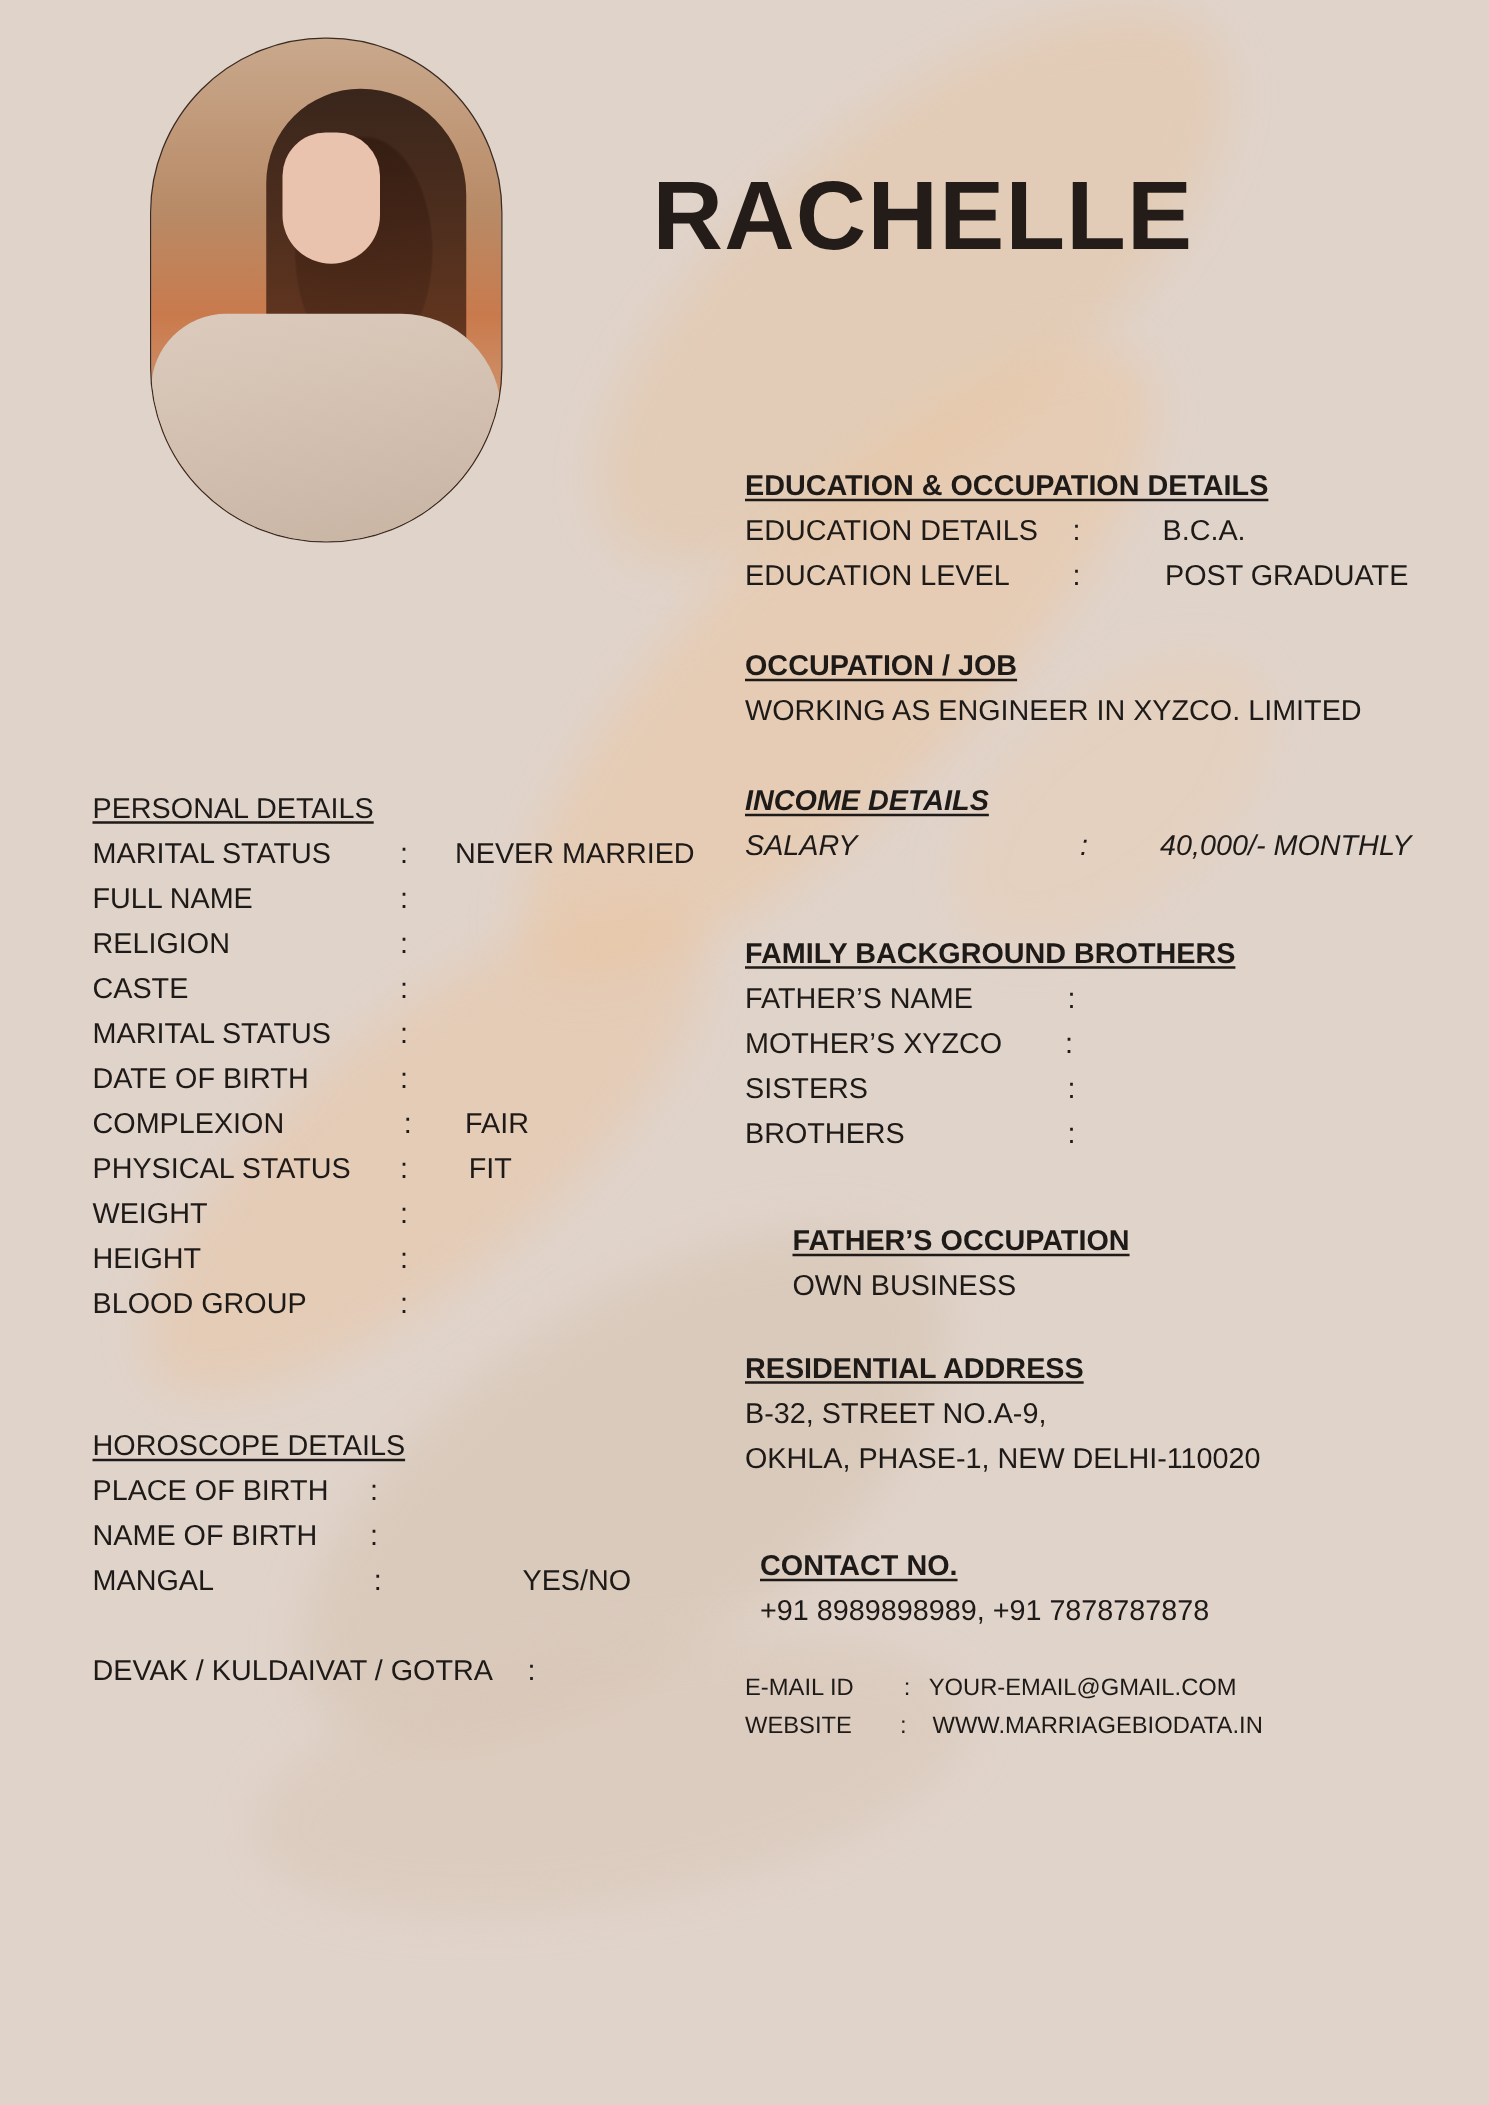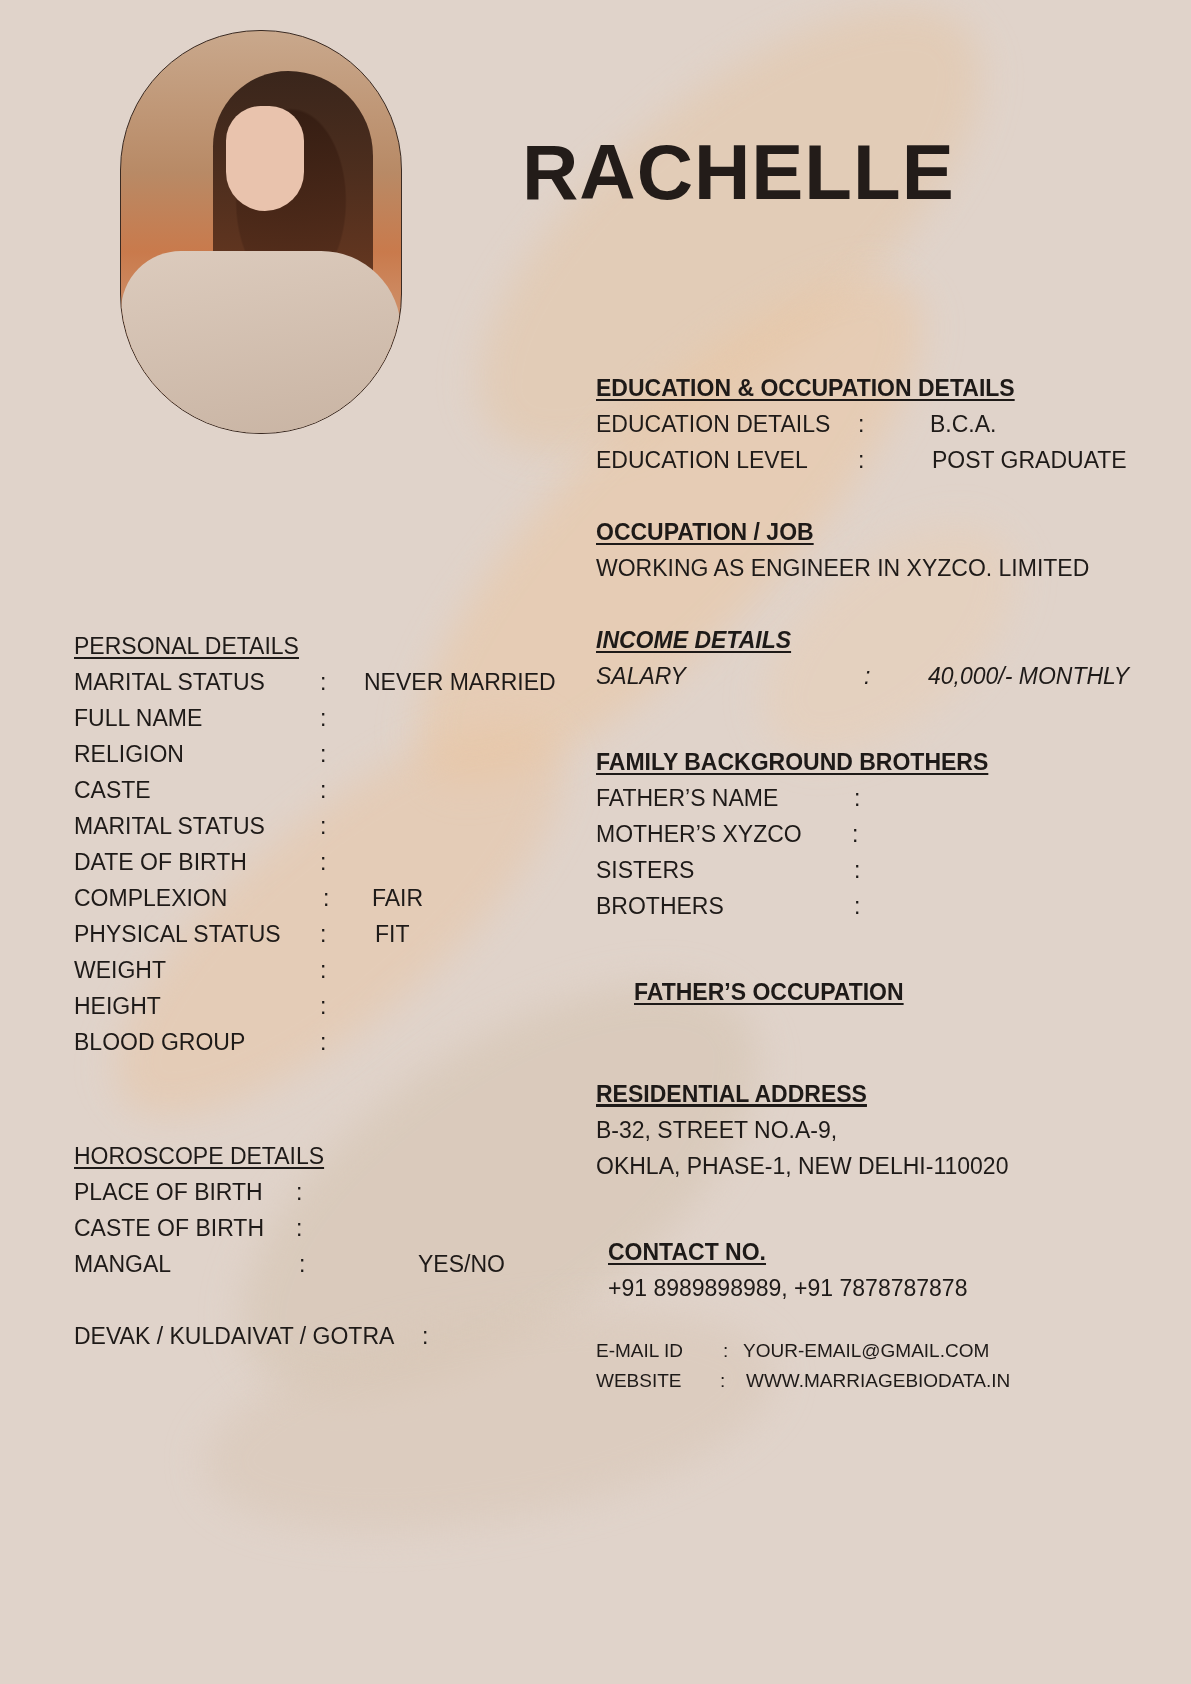--- a/index.html
+++ b/index.html
@@ -114,23 +114,26 @@
   </div>
   <div class="row">
     <span class="lbl">BROTHERS</span>
     <span class="colon" style="left:258px">:</span>
     <span class="val" style="left:300px"></span>
   </div>
 </div>
 
 <div class="section" style="left:596px; top:974px;margin-left:38px;">
   <div class="heading">FATHER’S OCCUPATION</div>
-</div>
-
-<div class="section" style="left:596px; top:1076px;text-decoration:underline;">
+  <div class="row">
+      <span class="lbl">OWN BUSINESS</span>
+    </div>
+</div>
+
+<div class="section" style="left:596px; top:1076px;">
   <div class="heading">RESIDENTIAL ADDRESS</div>
   <div class="row">
       <span class="lbl">B-32, STREET NO.A-9,</span>
     </div>
   <div class="row">
       <span class="lbl">OKHLA, PHASE-1, NEW DELHI-110020</span>
     </div>
 </div>
 
 <div class="section" style="left:576px; top:1234px;margin-left:32px;">
@@ -212,21 +215,21 @@
 </div>
 
 <div class="section" style="left:74px; top:1138px;">
   <div class="heading plain">HOROSCOPE DETAILS</div>
   <div class="row">
     <span class="lbl">PLACE OF BIRTH</span>
     <span class="colon" style="left:222px">:</span>
     <span class="val" style="left:270px"></span>
   </div>
   <div class="row">
-    <span class="lbl">CASTE OF BIRTH</span>
+    <span class="lbl">NAME OF BIRTH</span>
     <span class="colon" style="left:222px">:</span>
     <span class="val" style="left:270px"></span>
   </div>
   <div class="row">
     <span class="lbl">MANGAL</span>
     <span class="colon" style="left:225px">:</span>
     <span class="val" style="left:344px">YES/NO</span>
   </div>
   <div class="row" style="margin-top:36px;">
     <span class="lbl">DEVAK / KULDAIVAT / GOTRA</span>

